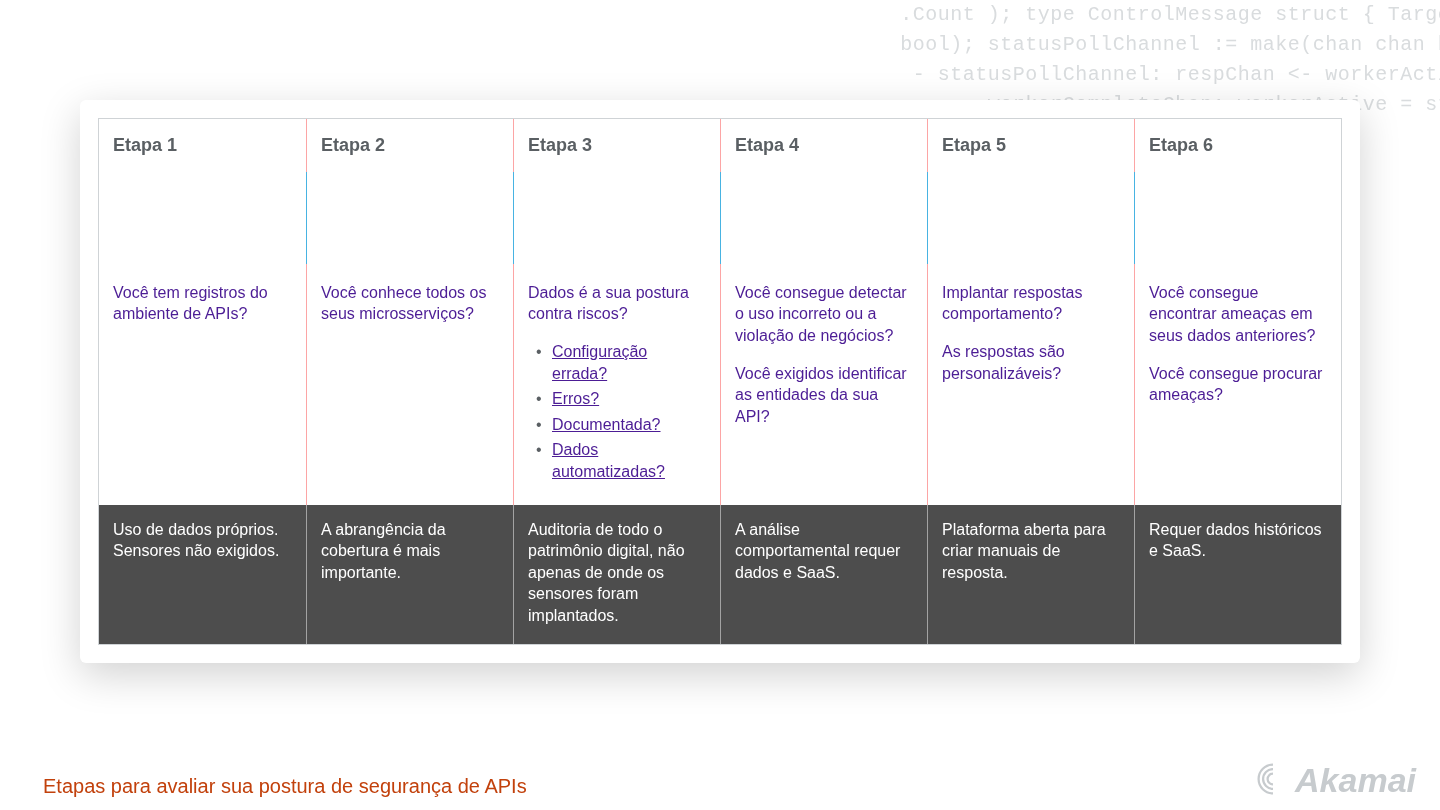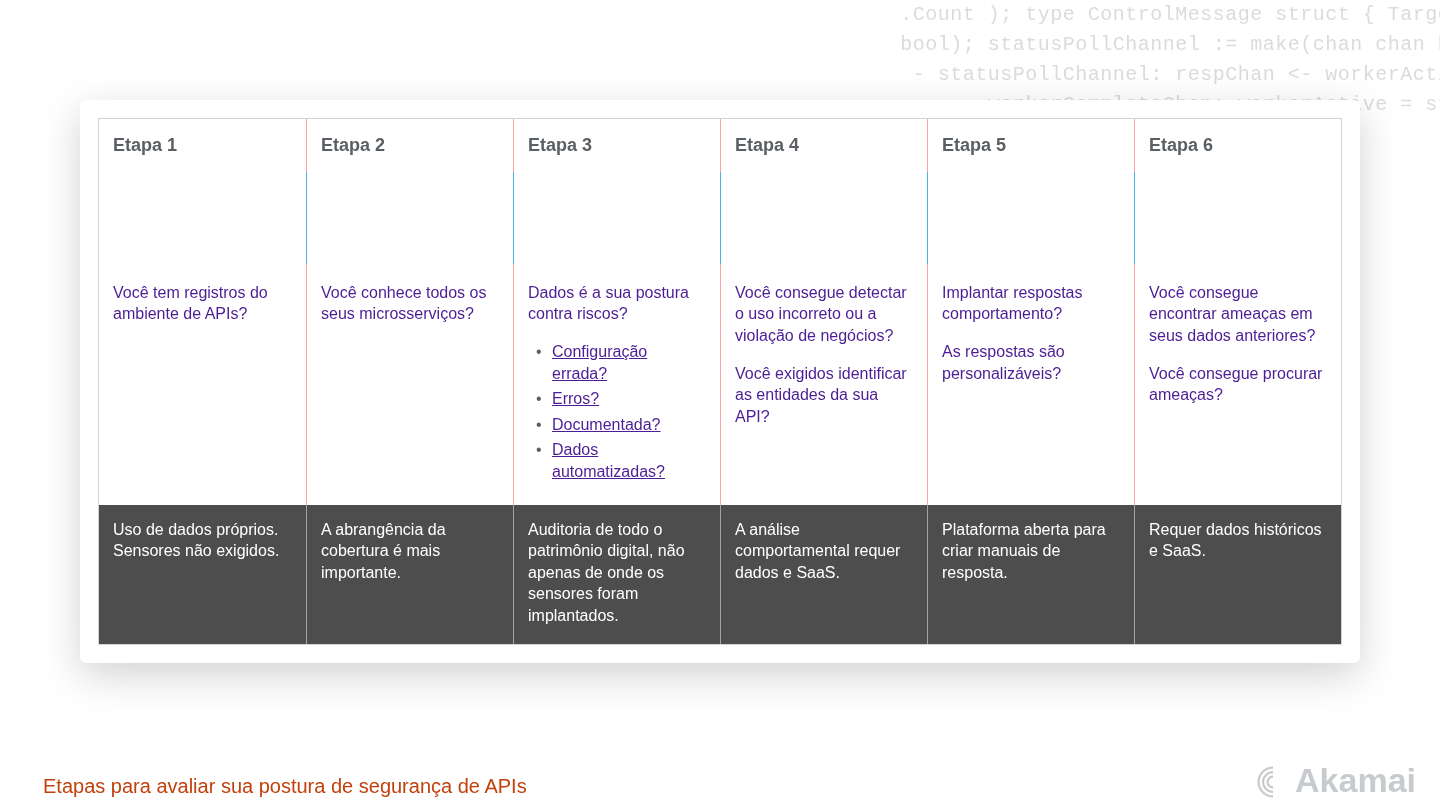--- a/index.html
+++ b/index.html
@@ -62,22 +62,22 @@
   .row-foot .cell:first-child { border-left: none; }
   .caption {
     position: absolute;
     left: 18px; bottom: 12px;
     color: #c2410c; font-size: 20px; margin-left: 25px;
   }
   .logo {
     position: absolute;
     right: 24px; bottom: 10px;
     color: #c7cbce;
-    font-size: 34px; font-weight: 700;
-    display: flex; align-items: flex-end; gap: 4px;
+    font-size: 34px; font-style: italic; font-weight: 700;
+    display: flex; align-items: flex-start; gap: 4px;
   }
   .logo svg { stroke: #c7cbce; fill: none; }
 </style>
 </head>
 <body>
 
 <div class="bg-code">                                                                        .Count ); type ControlMessage struct { Target string; Co
                                                                         bool); statusPollChannel := make(chan chan bool);
                                                                          - statusPollChannel: respChan &lt;- workerActive; case
                                                                                workerCompleteChan: workerActive = status;

